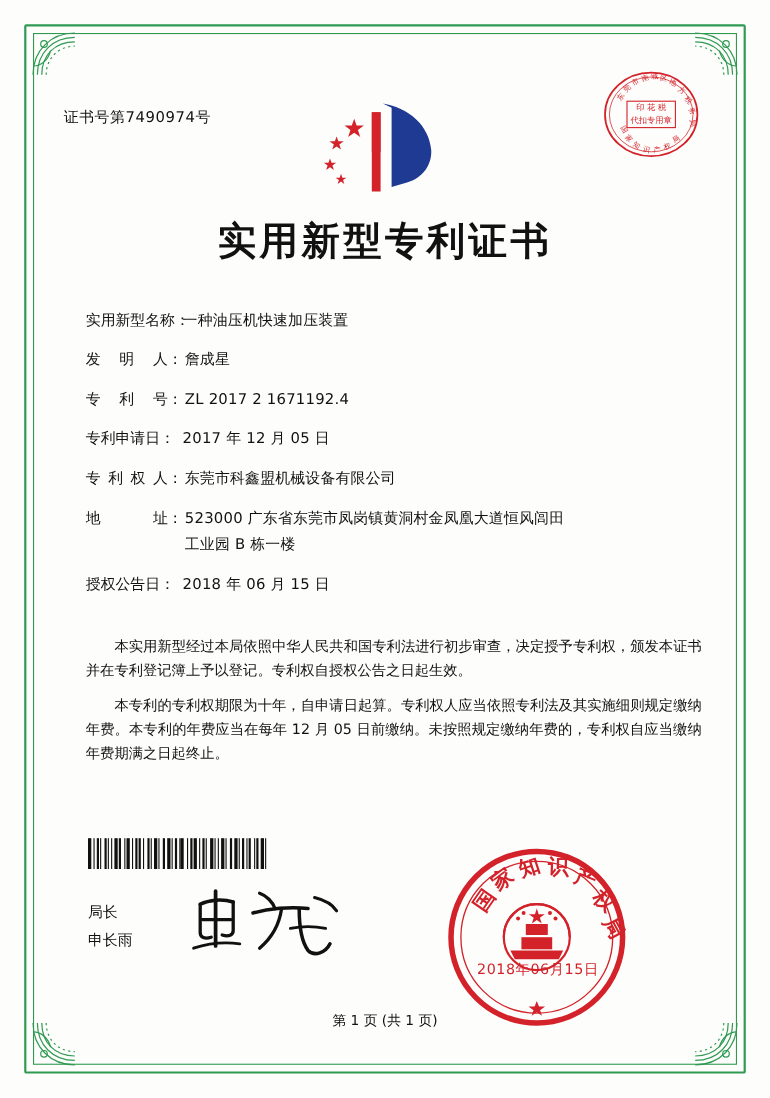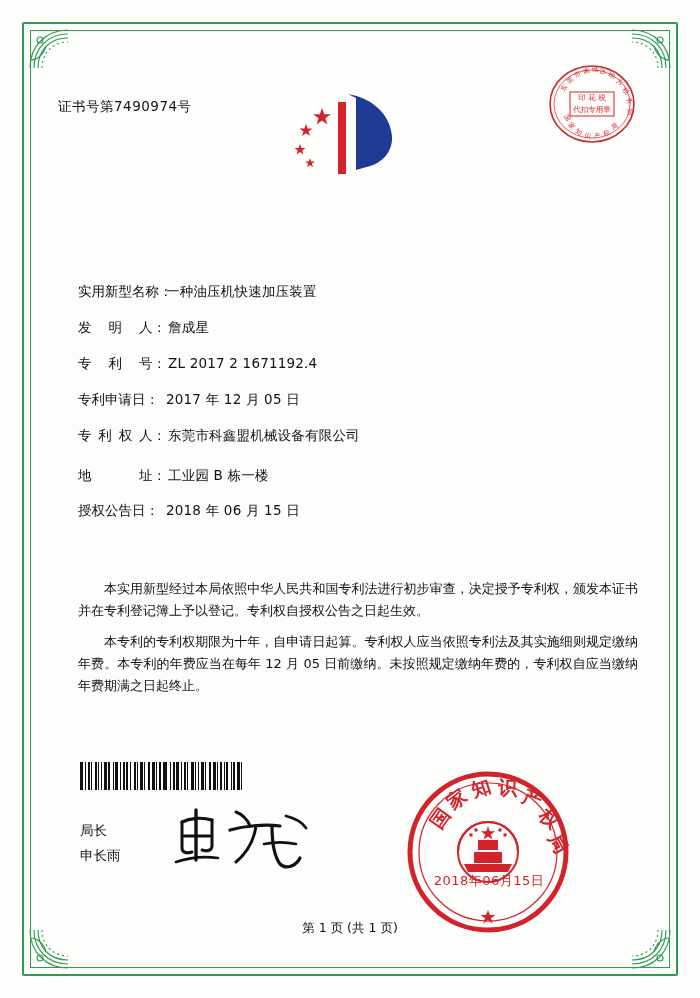--- a/index.html
+++ b/index.html
@@ -336,20 +336,21 @@
         <text transform="translate(22,67) rotate(46)">家</text>
         <text transform="translate(29,74) rotate(32)">知</text>
         <text transform="translate(38,79) rotate(16)">识</text>
         <text transform="translate(48,80) rotate(0)">产</text>
         <text transform="translate(58,78) rotate(-16)">权</text>
         <text transform="translate(67,72) rotate(-32)">局</text>
       </g>
     </svg>
   </div>
 
+  <div class="title">实用新型专利证书</div>
 
   <div class="fields">
 
     <div class="field-row">
       <span class="field-label">实用新型名称：</span>
       <span class="field-value">一种油压机快速加压装置</span>
     </div>
 
     <div class="field-row">
       <span class="field-label spaced">
@@ -383,20 +384,21 @@
       </span>
       <span class="field-value">东莞市科鑫盟机械设备有限公司</span>
     </div>
 
     <div class="field-row">
       <span class="field-label spaced">
         <span>地</span>
         <span>址：</span>
       </span>
       <span class="field-value">
+        <span>523000 广东省东莞市凤岗镇黄洞村金凤凰大道恒风闾田</span>
         <span class="addr-line2">工业园 B 栋一楼</span>
       </span>
     </div>
 
     <div class="two-col">
       <div class="col-left">
         <span class="field-label">授权公告日：</span>
         <span class="field-value">2018 年 06 月 15 日</span>
       </div>
     </div>

